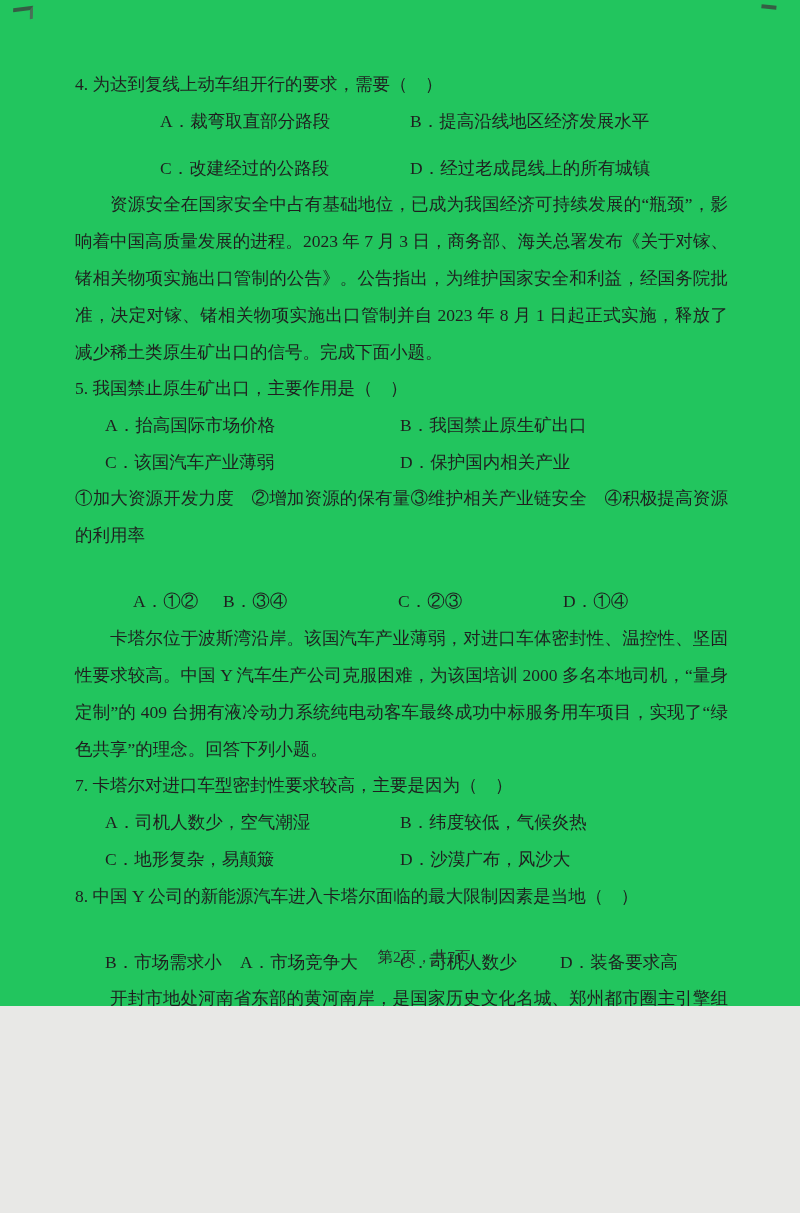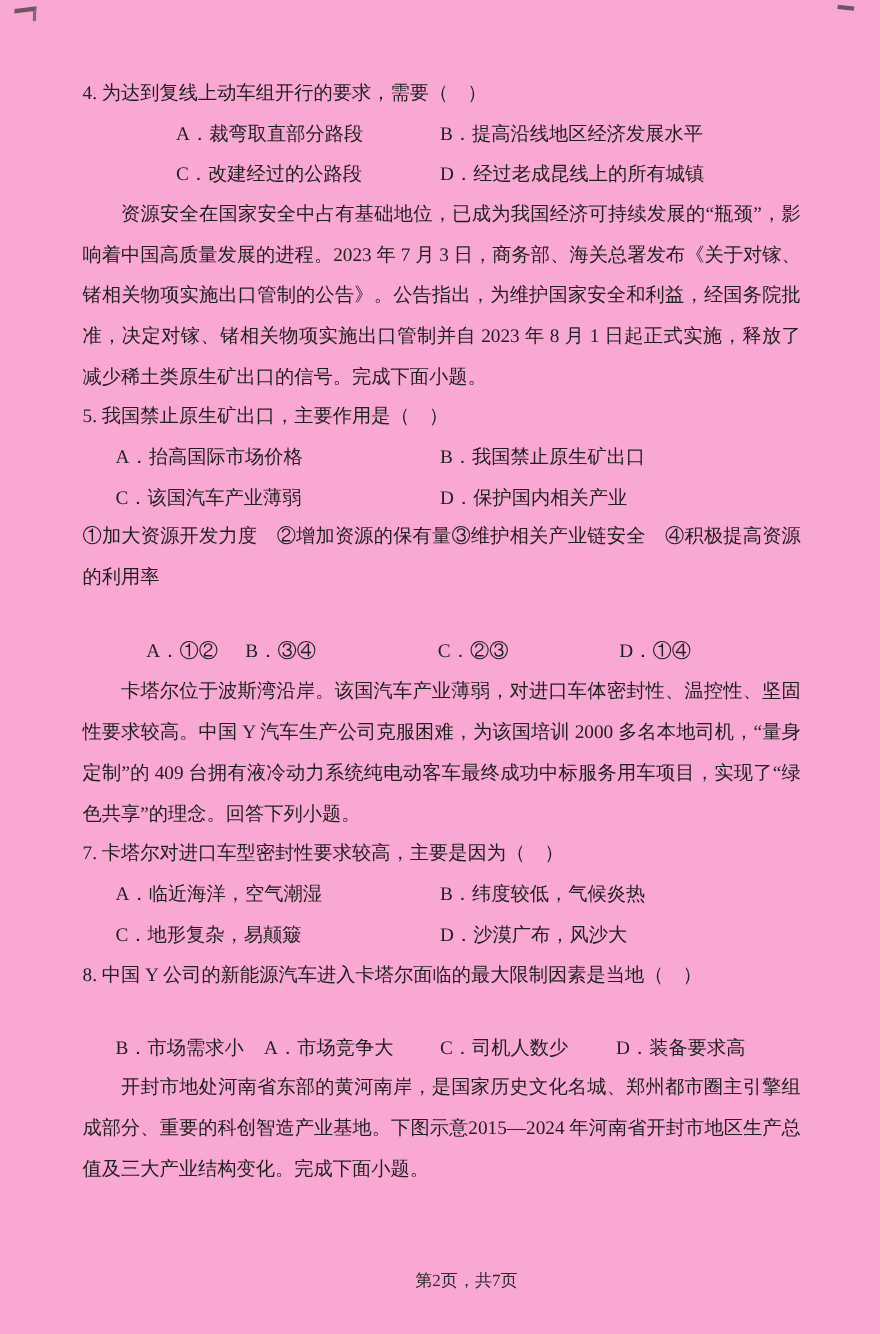--- a/index.html
+++ b/index.html
@@ -3,23 +3,23 @@
 <meta charset="utf-8">
 <style>
   html, body {
     margin: 0;
     padding: 0;
     background: #e8e8e6;
   }
   .page {
     position: relative;
     width: 800px;
-    height: 1213px;
+    height: 1006px;
     margin: 0 auto;
-    background: #f9a8d4;
+    background: #22c55e;
     font-family: "Liberation Serif", "DejaVu Serif", serif;
     color: #1f1f1f;
     overflow: hidden;
   }
   
   .scan-mark {
     position: absolute;
     background: transparent;
     opacity: 0.75;
   }
@@ -56,20 +56,21 @@
     text-indent: 2em;
     text-align: justify;
   }
   
   .opts-2col {
     display: grid;
   }
   .opts-2col.indent-lg {
     padding-left: 85px;
     grid-template-columns: 240px auto;
+    gap: 10px;
   }
   .opts-2col.indent-sm {
     padding-left: 30px;
     grid-template-columns: 295px auto;
   }
   
   .opts-row {
     display: grid;
     margin-top: 29px;
   }
@@ -136,21 +137,21 @@
         <span class="opt">C．②③</span>
         <span class="opt">D．①④</span>
       </div>
     </div>
 
     <div class="para">卡塔尔位于波斯湾沿岸。该国汽车产业薄弱，对进口车体密封性、温控性、坚固性要求较高。中国 Y 汽车生产公司克服困难，为该国培训 2000 多名本地司机，“量身定制”的 409 台拥有液冷动力系统纯电动客车最终成功中标服务用车项目，实现了“绿色共享”的理念。回答下列小题。</div>
 
     <div class="question">
       <div class="stem">7. 卡塔尔对进口车型密封性要求较高，主要是因为（　）</div>
       <div class="opts-2col indent-sm">
-        <span class="opt">A．临近海洋，空气潮湿</span>
+        <span class="opt">A．司机人数少，空气潮湿</span>
         <span class="opt">B．纬度较低，气候炎热</span>
         <span class="opt">C．地形复杂，易颠簸</span>
         <span class="opt">D．沙漠广布，风沙大</span>
       </div>
     </div>
 
     <div class="question">
       <div class="stem">8. 中国 Y 公司的新能源汽车进入卡塔尔面临的最大限制因素是当地（　）</div>
       <div class="opts-row q8">
         <span class="opt">B．市场需求小</span>

